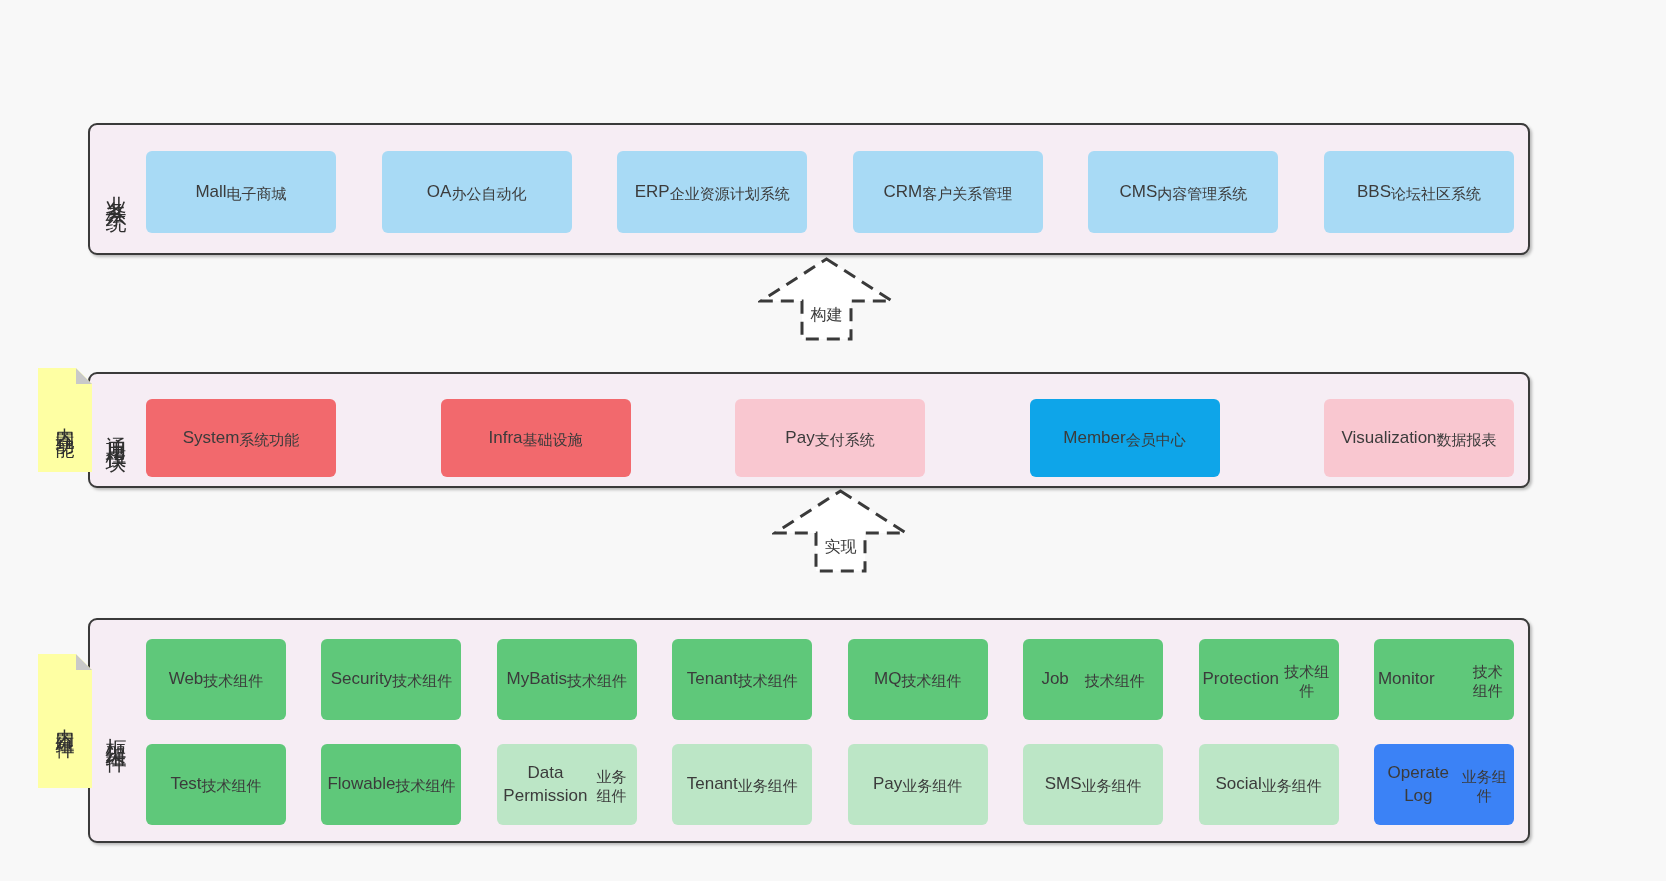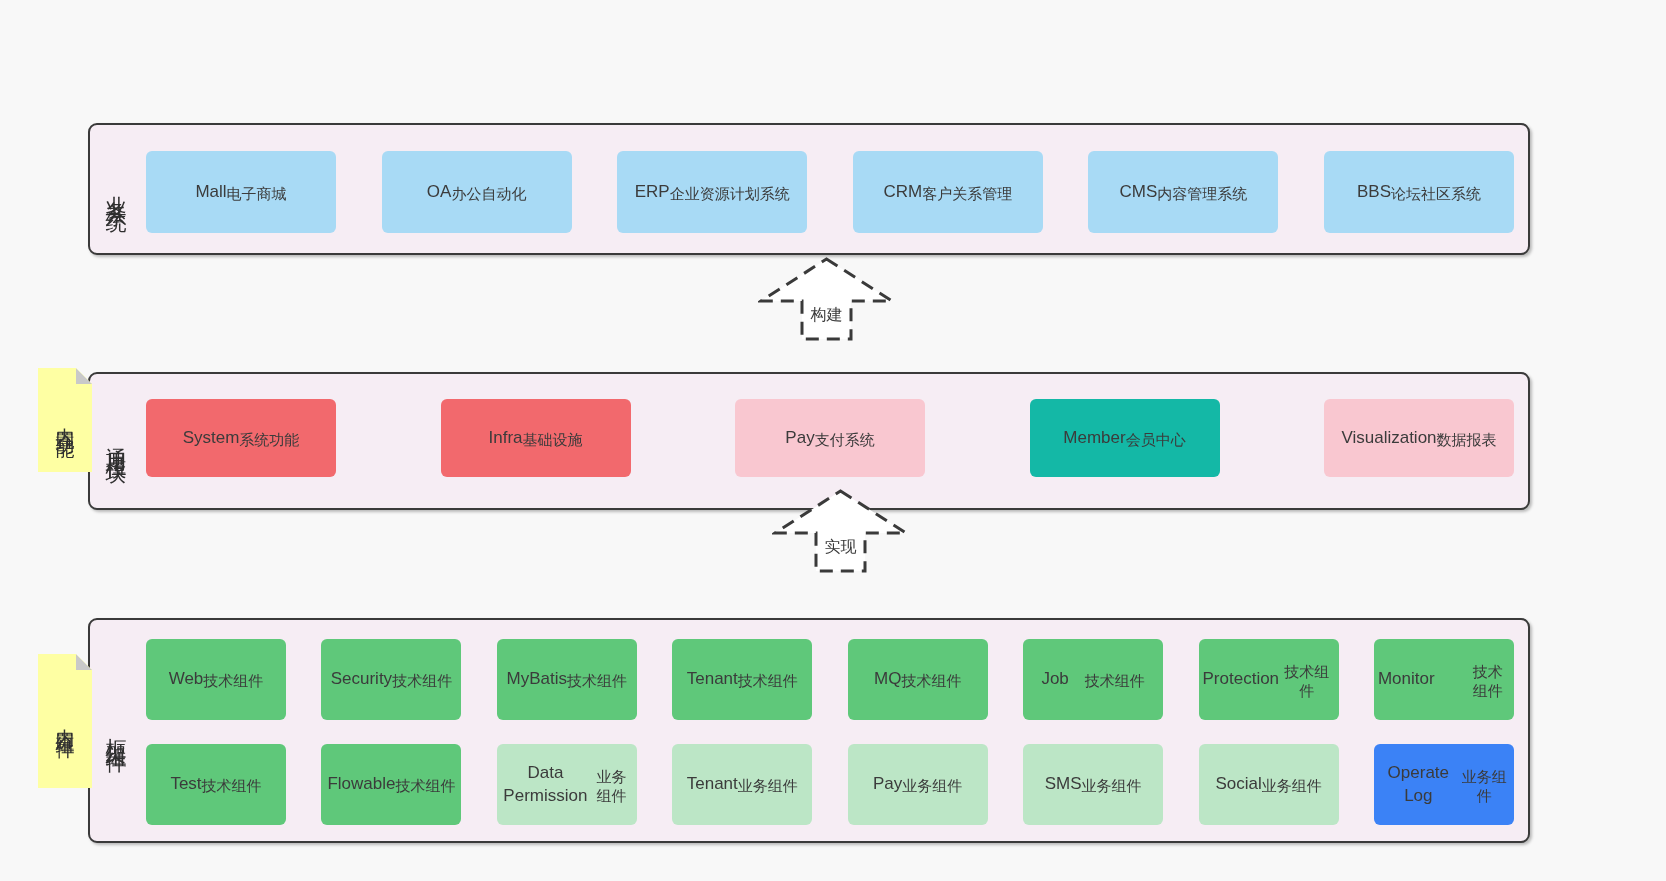--- a/index.html
+++ b/index.html
@@ -16,21 +16,21 @@
   .panel{
     position:absolute;
     left:88px;width:1442px;
     background:#f6edf4;
     border:2px solid #3a3a3a;
     border-radius:9px;
     box-shadow:2px 2px 3px rgba(0,0,0,0.25);
     box-sizing:border-box;
   }
   .panel-business{top:123px;height:132px;}
-  .panel-modules{top:372px;height:138px;}
+  .panel-modules{top:372px;height:116px;}
   .panel-framework{top:618px;height:225px;text-decoration:underline;}
   .panel-label{
     position:absolute;
     left:12px;top:50%;
     transform:translateY(-50%);
     writing-mode:vertical-rl;
     text-orientation:upright;
     font-size:21px;
     letter-spacing:5px;
     color:#2f2f2f;
@@ -144,21 +144,21 @@
           <div class="box-desc">系统功能</div>
         </div>
         <div class="box" style="background: rgb(242, 105, 109);">
           <div class="box-name">Infra</div>
           <div class="box-desc">基础设施</div>
         </div>
         <div class="box" style="background: rgb(249, 199, 208);">
           <div class="box-name">Pay</div>
           <div class="box-desc">支付系统</div>
         </div>
-        <div class="box" style="background: #14b8a6;">
+        <div class="box" style="background: #0ea5e9;">
           <div class="box-name">Member</div>
           <div class="box-desc">会员中心</div>
         </div>
         <div class="box" style="background: rgb(249, 199, 208);">
           <div class="box-name">Visualization</div>
           <div class="box-desc">数据报表</div>
         </div>
       </div>
   </div>
 

